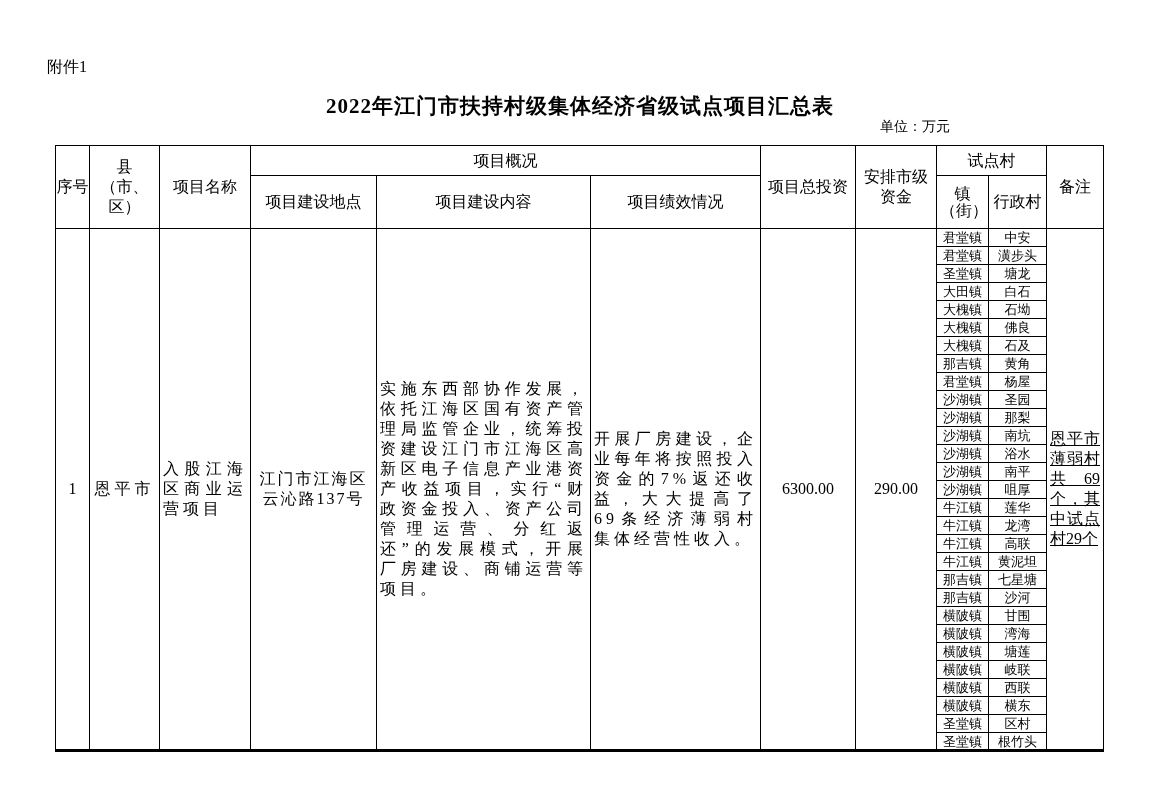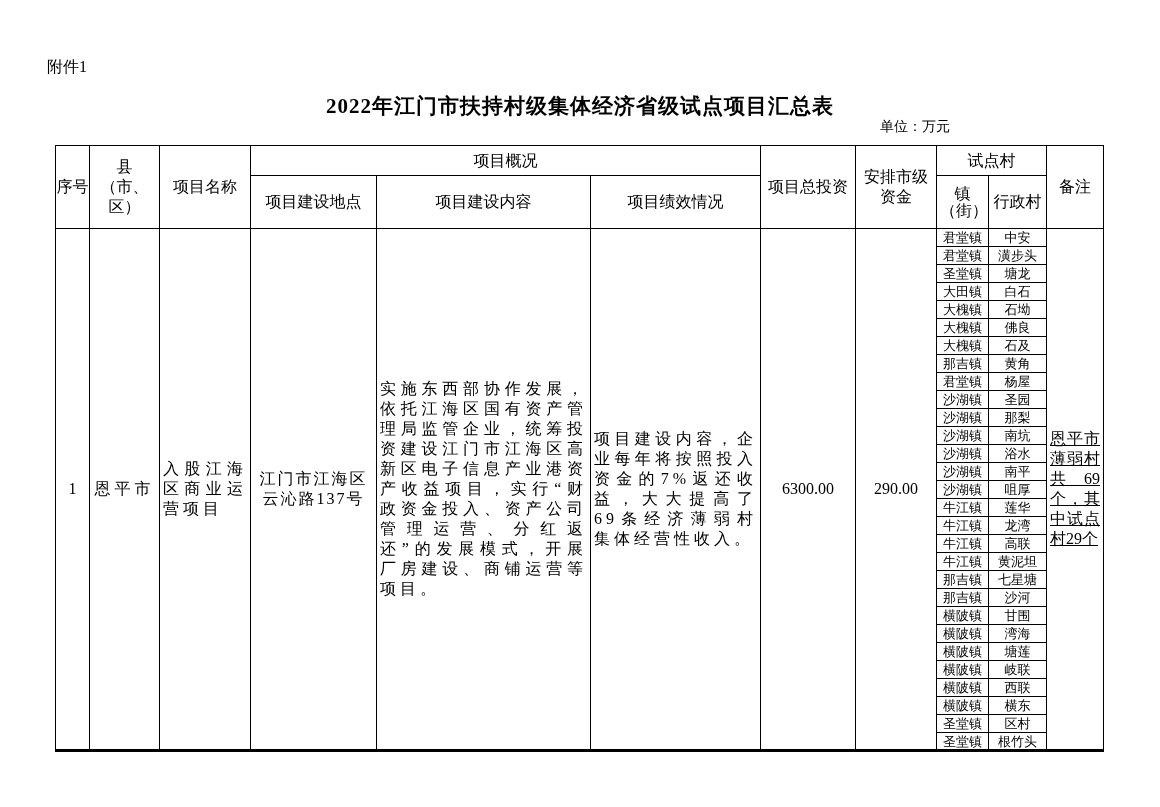--- a/index.html
+++ b/index.html
@@ -92,21 +92,21 @@
       <th>行政村</th>
     </tr>
   </thead>
   <tbody>
       <tr>
         <td class="c-num" rowspan="29">1</td>
         <td class="c-sp" rowspan="29">恩平市</td>
         <td class="c-just" rowspan="29">入股江海区商业运营项目</td>
         <td class="c-loc" rowspan="29">江门市江海区云沁路137号</td>
         <td class="c-just" rowspan="29">实施东西部协作发展，依托江海区国有资产管理局监管企业，统筹投资建设江门市江海区高新区电子信息产业港资产收益项目，实行“财政资金投入、资产公司管理运营、分红返还”的发展模式，开展厂房建设、商铺运营等项目。</td>
-        <td class="c-just" rowspan="29">项目建设内容，企业每年将按照投入资金的7%返还收益，大大提高了69条经济薄弱村集体经营性收入。</td>
+        <td class="c-just" rowspan="29">开展厂房建设，企业每年将按照投入资金的7%返还收益，大大提高了69条经济薄弱村集体经营性收入。</td>
         <td class="c-num" rowspan="29">6300.00</td>
         <td class="c-num" rowspan="29">290.00</td>
         <td class="c-village">君堂镇</td>
         <td class="c-village">中安</td>
         <td class="c-remarks" rowspan="29">恩平市薄弱村共69个，其中试点村29个</td>
       </tr>
       <tr>
         <td class="c-village">君堂镇</td>
         <td class="c-village">潢步头</td>
       </tr>

